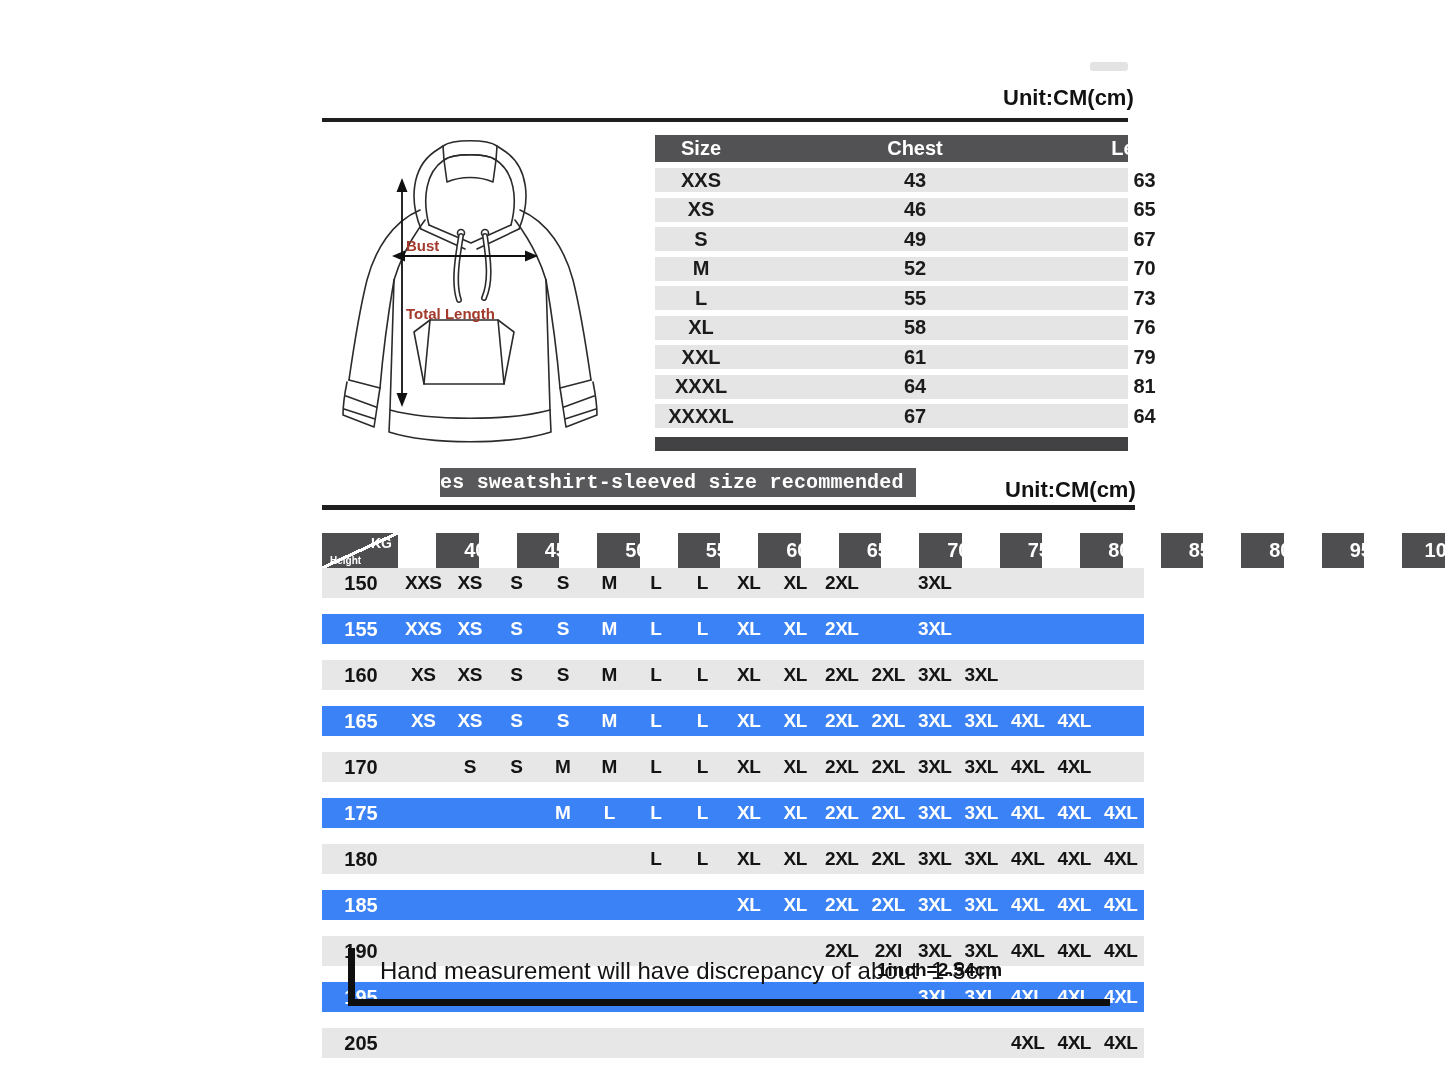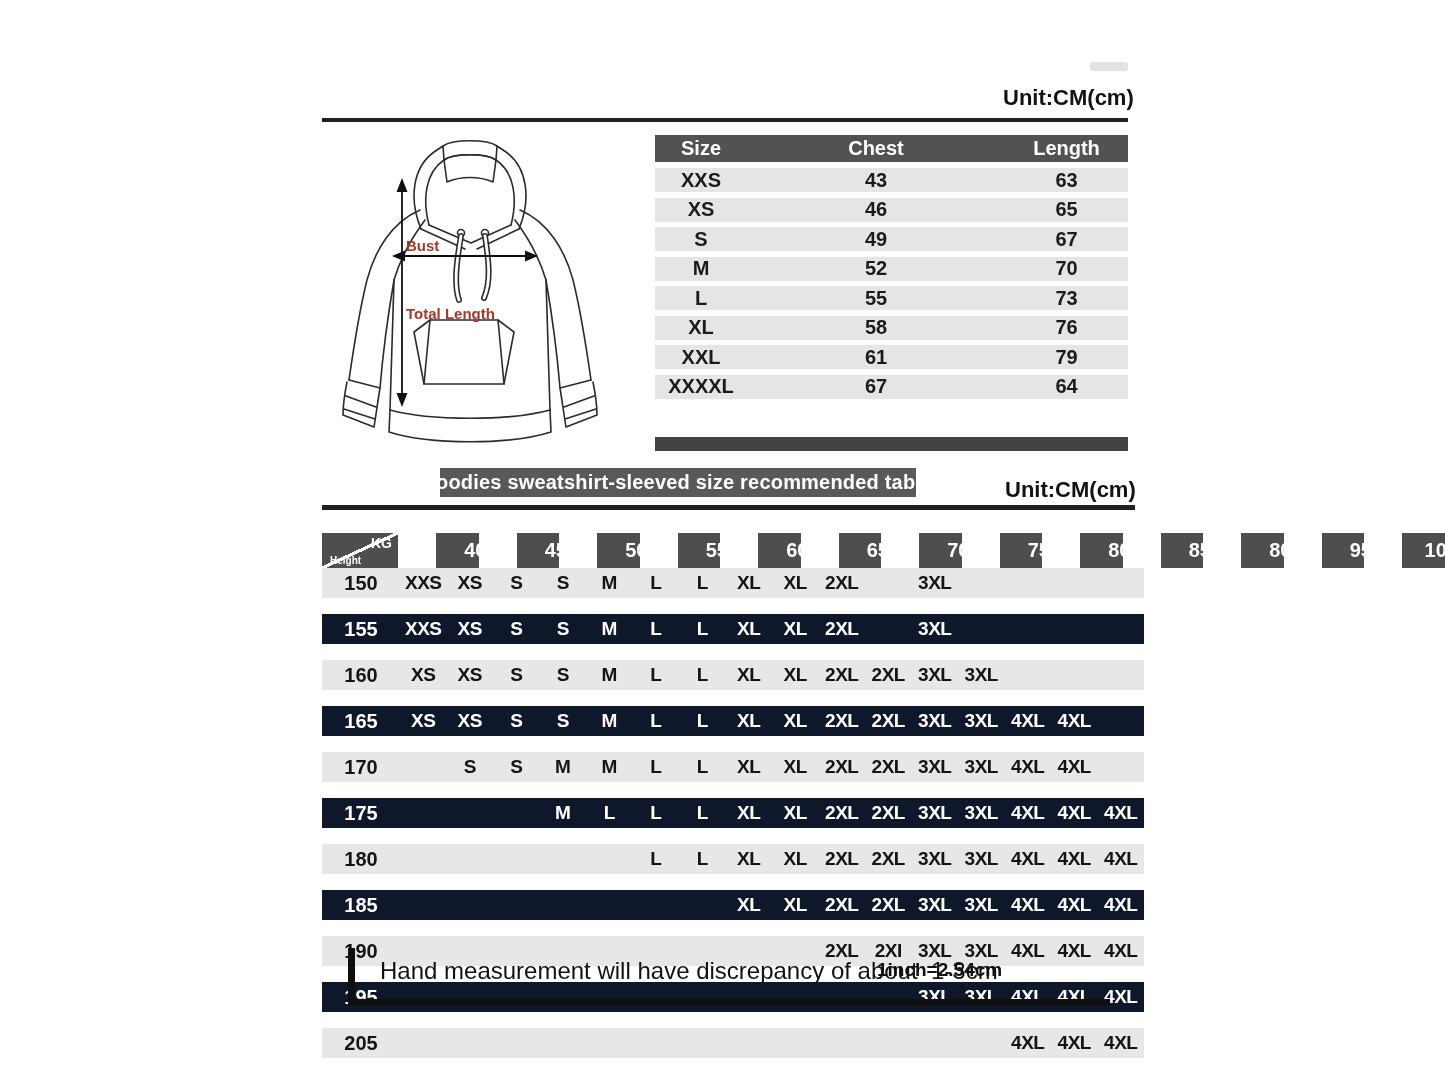--- a/index.html
+++ b/index.html
@@ -13,21 +13,21 @@
   .title-bar{
     background:#59595b;color:#ffffff;font-weight:bold;font-size:20px;
     display:flex;align-items:center;justify-content:center;white-space:pre;
     letter-spacing:0.2px;
   }
   .unit-label{color:#121212;font-weight:bold;font-size:22px;white-space:pre;}
   .rule{background:#1f1f1f;}
   .smudge{background:#e3e3e3;border-radius:3px;}
 
   
-  .st-grid{display:grid;grid-template-columns:92px 258px 123px;align-items:center;}
+  .st-grid{display:grid;grid-template-columns:92px 258px 123px;align-items:center;gap:39px;}
   .st-header{left:655px;top:135px;width:473px;height:27px;background:#525254;}
   .st-header .st-cell{color:#ffffff;font-weight:bold;font-size:20px;text-align:center;}
   .st-body{left:655px;top:168px;width:473px;display:flex;flex-direction:column;gap:5.5px;}
   .st-row{height:24px;background:#e5e5e5;}
   .st-row .st-cell{color:#1b1b1b;font-weight:bold;font-size:20px;text-align:center;}
   .st-endbar{left:655px;top:437px;width:473px;height:14px;background:#424244;}
 
   
   .rec-grid{display:grid;grid-template-columns:78px repeat(16,46.5px);align-items:center;}
   .rec-header{left:322px;top:533px;width:822px;height:35px;gap:34px;}
@@ -38,21 +38,21 @@
   .corner{
     position:relative;height:35px;margin-right:2px;background-color:#4e4e50;
     background-image:linear-gradient(to bottom right,rgba(0,0,0,0) 47.5%,#ffffff 47.5%,#ffffff 52.5%,rgba(0,0,0,0) 52.5%);
     color:#ffffff;font-weight:bold;
   }
   .corner-kg{position:absolute;top:2px;right:6px;font-size:14px;}
   .corner-height{position:absolute;bottom:2px;left:8px;font-size:10px;text-align:right;}
   .rec-body{left:322px;top:568px;width:822px;display:flex;flex-direction:column;gap:16px;}
   .rec-row{height:30px;}
   .rec-row.light{background:#e7e7e7;color:#141414;}
-  .rec-row.dark{background:#0f172a;color:#ffffff;}
+  .rec-row.dark{background:#3b82f6;color:#ffffff;}
   .rec-height{font-weight:bold;font-size:20px;text-align:center;}
   .rec-cell{font-weight:bold;font-size:19px;text-align:center;letter-spacing:-0.5px;}
 
   
   .footer-vbar{left:348px;top:948px;width:7px;height:58px;background:#0f0f0f;}
   .footer-hbar{left:348px;top:999px;width:762px;height:7px;background:#0f0f0f;}
   .footer-note{left:380px;top:957px;font-size:24px;font-weight:normal;color:#121212;white-space:pre;}
   .footer-conv{left:877px;top:959px;font-size:19px;font-weight:bold;color:#121212;white-space:pre;}
 
   
@@ -154,28 +154,33 @@
         <div class="st-cell">XL</div>
         <div class="st-cell">58</div>
         <div class="st-cell">76</div>
       </div>
       <div class="st-grid st-row">
         <div class="st-cell">XXL</div>
         <div class="st-cell">61</div>
         <div class="st-cell">79</div>
       </div>
       <div class="st-grid st-row">
+        <div class="st-cell">XXXL</div>
+        <div class="st-cell">64</div>
+        <div class="st-cell">81</div>
+      </div>
+      <div class="st-grid st-row">
         <div class="st-cell">XXXXL</div>
         <div class="st-cell">67</div>
         <div class="st-cell">64</div>
       </div>
     </div>
   <div class="abs st-endbar"></div>
 
-  <div class="abs title-bar" style="left:440px;top:468px;width:476px;height:29px;">hoodies sweatshirt-sleeved size recommended table</div>
+  <div class="abs title-bar" style="left:440px;top:468px;width:476px;height:29px;font-family:Liberation Mono, monospace;">hoodies sweatshirt-sleeved size recommended table</div>
   <div class="abs unit-label" style="left:1005px;top:477px;">Unit:CM(cm)</div>
   <div class="abs rule" style="left:322px;top:505px;width:813px;height:5px;"></div>
 
   <div class="abs rec-grid rec-header">
     <div class="corner">
       <span class="corner-kg">KG</span>
       <span class="corner-height">Height</span>
     </div>
   <div class="kg-cell">40</div>
       <div class="kg-cell">45</div>

